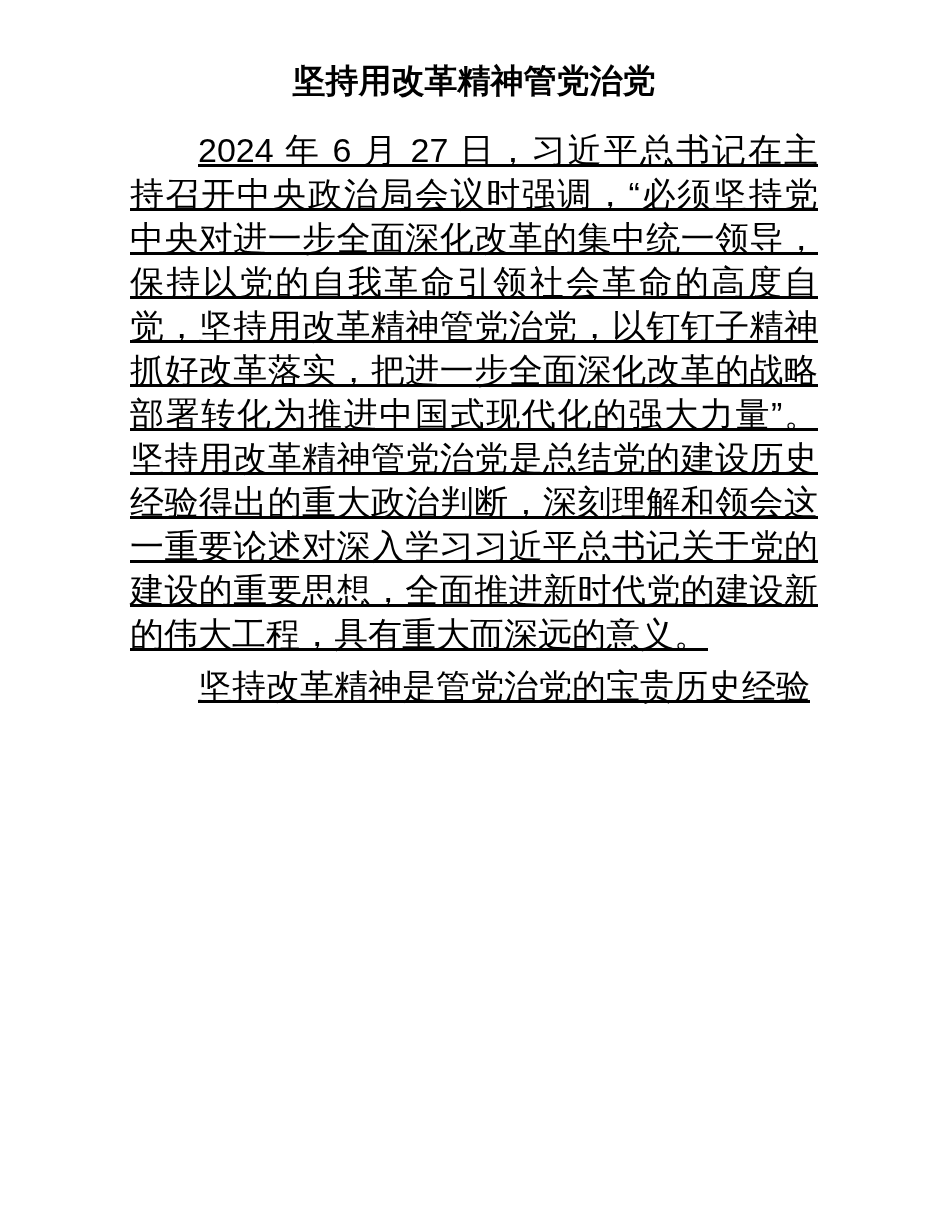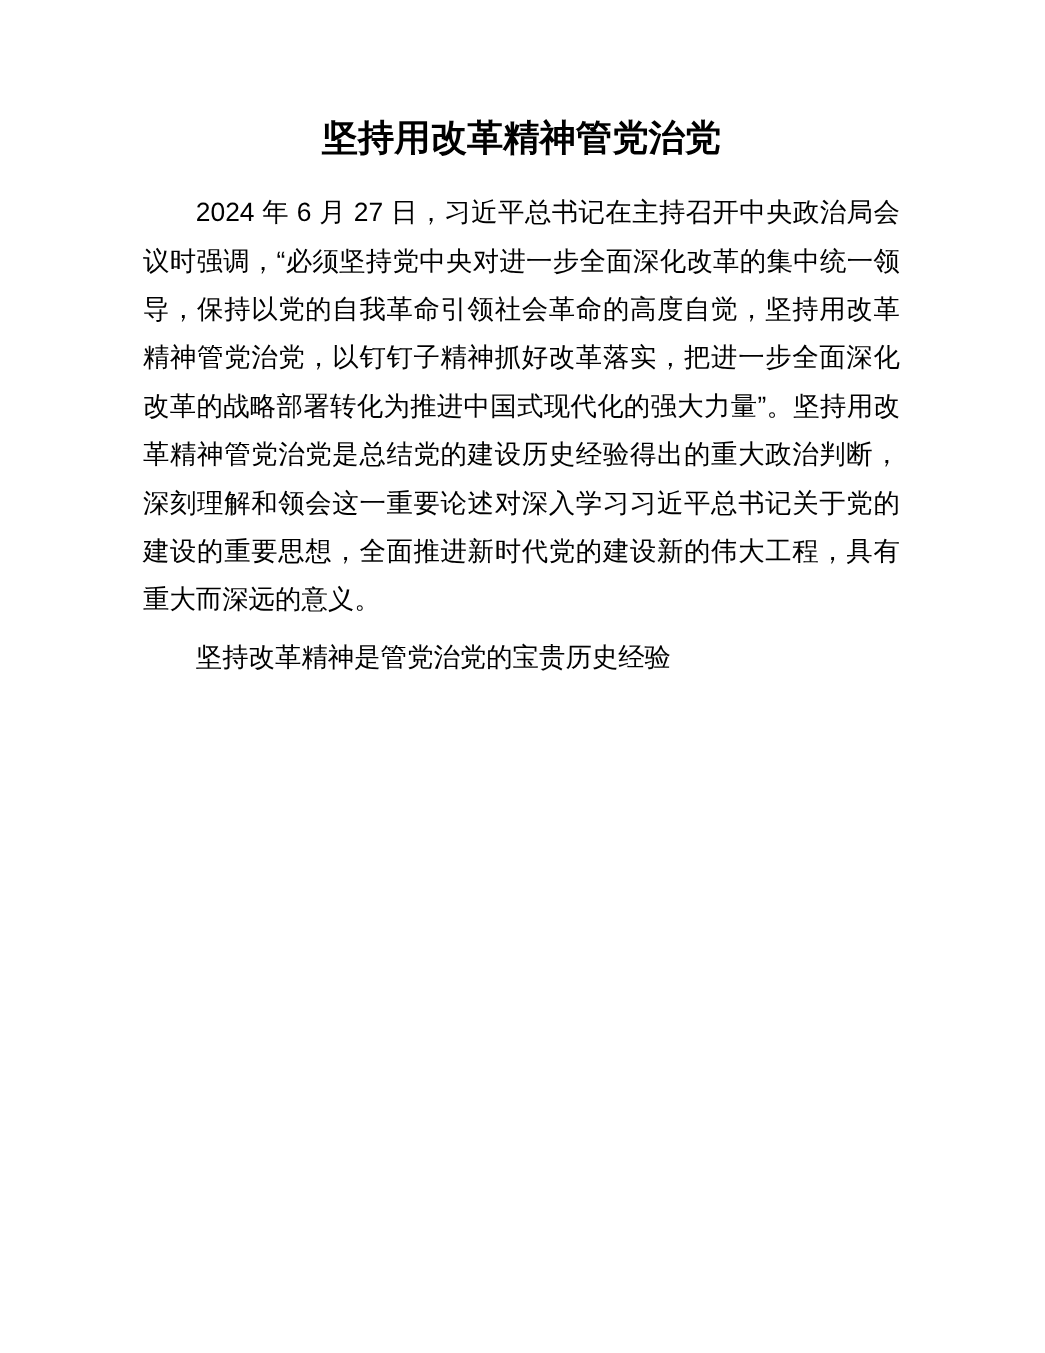--- a/index.html
+++ b/index.html
@@ -7,41 +7,42 @@
     padding: 0;
     background: #ffffff;
   }
   .page {
     position: relative;
     width: 950px;
     height: 1230px;
     box-sizing: border-box;
     background: #ffffff;
     color: #000000;
-    padding: 100px 132px 0 130px;
+    padding: 56px 132px 0 130px;
     overflow: hidden;
     font-family: "Liberation Sans", "DejaVu Sans", sans-serif;
   }
   .doc-title {
     margin: 0 0 22px 0;
     font-size: 33px;
     line-height: 50px;
     font-weight: 700;
     text-align: center;
     color: #000000;
   }
   .doc-para {
     margin: 0 0 8px 0;
-    font-size: 24px;
+    font-size: 34px;
     line-height: 44px;
     text-align: justify;
     text-justify: inter-ideograph;
     text-indent: 2em;
     color: #000000;
     word-break: break-all;
+    text-decoration: underline;
   }
   .doc-subheading {
     font-weight: 400;
     text-align: left;
   }
 </style>
 </head>
 <body>
 
 <div class="page">

